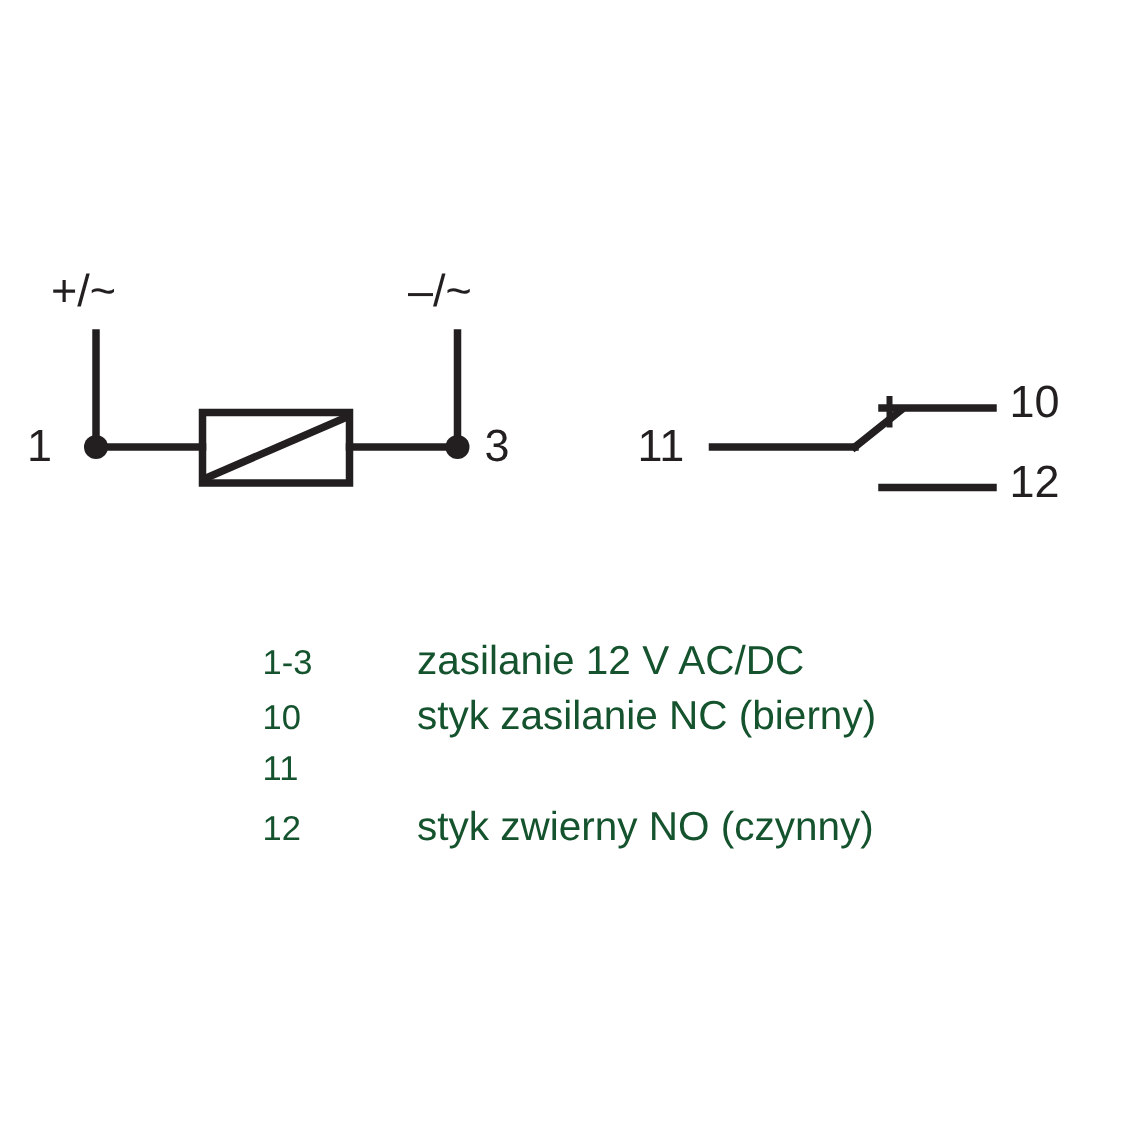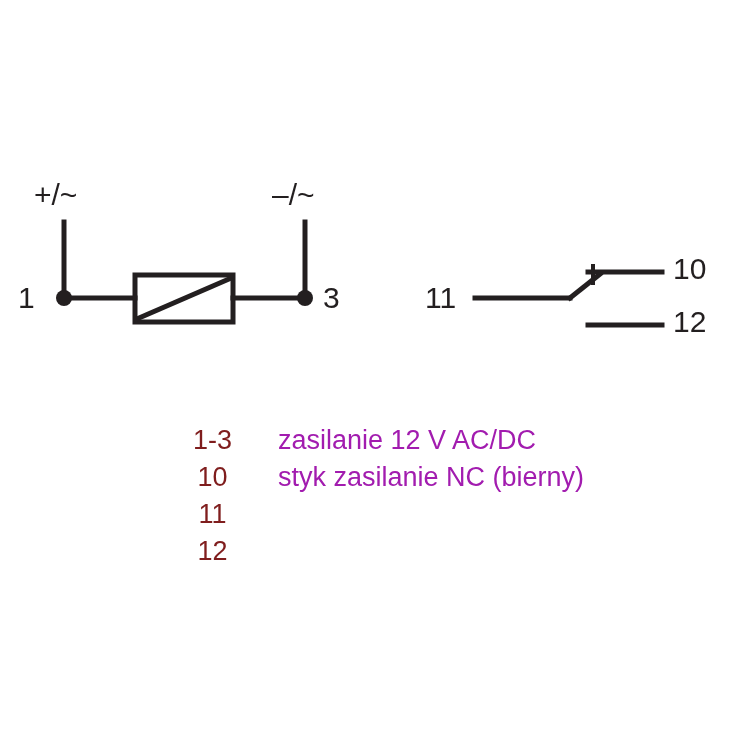--- a/index.html
+++ b/index.html
@@ -50,28 +50,28 @@
     top: 425px;
     width: 520px;
   }
   .legend-row {
     display: flex;
     align-items: baseline;
     height: 37px;
   }
   .legend-key {
     width: 75px;
-    text-align: center;
-    font-size: 27px;
-    color: #7f1d1d;
+    text-align: left;
+    font-size: 23px;
+    color: #14532d;
   }
   .legend-desc {
     margin-left: 28px;
     font-size: 27px;
-    color: #a21caf;
+    color: #14532d;
   }
 </style>
 </head>
 <body>
 
 <div id="diagram-root">
 
   <svg class="svg-layer" viewBox="0 0 750 750" xmlns="http://www.w3.org/2000/svg">
     <g stroke="#231f20" stroke-width="5" fill="none" stroke-linecap="square">
 
@@ -117,16 +117,17 @@
     </div>
     <div class="legend-row">
       <div class="legend-key">10</div>
       <div class="legend-desc">styk zasilanie NC (bierny)</div>
     </div>
     <div class="legend-row">
       <div class="legend-key">11</div>
     </div>
     <div class="legend-row">
       <div class="legend-key">12</div>
+      <div class="legend-desc">styk zwierny NO (czynny)</div>
     </div>
   </div>
 
 </div>
 
 </body></html>

